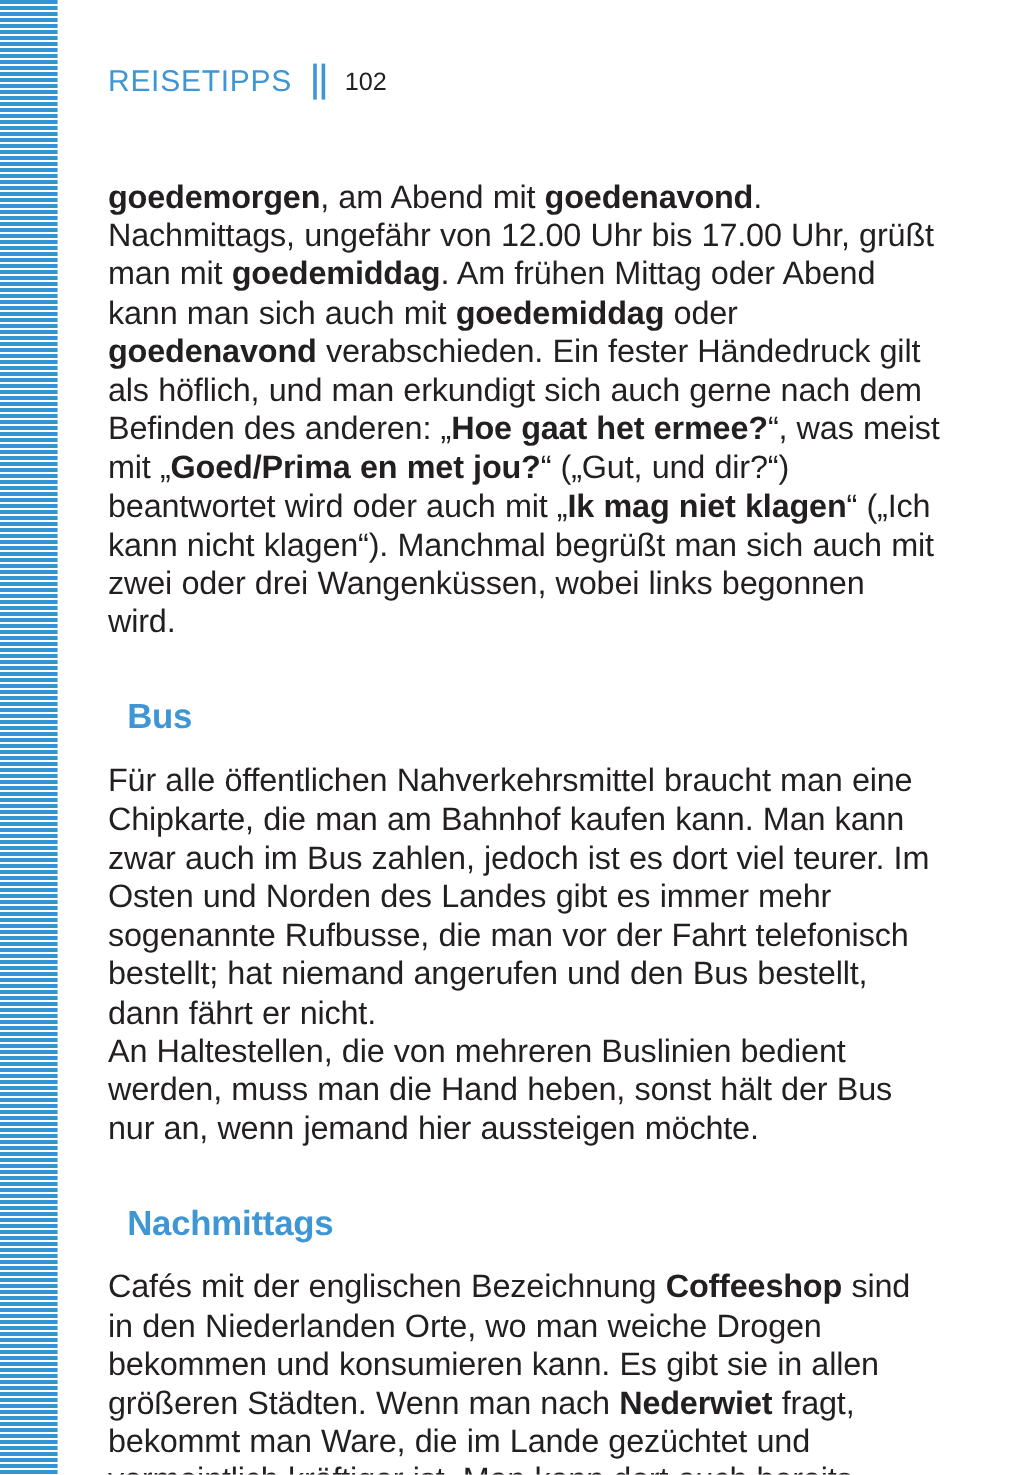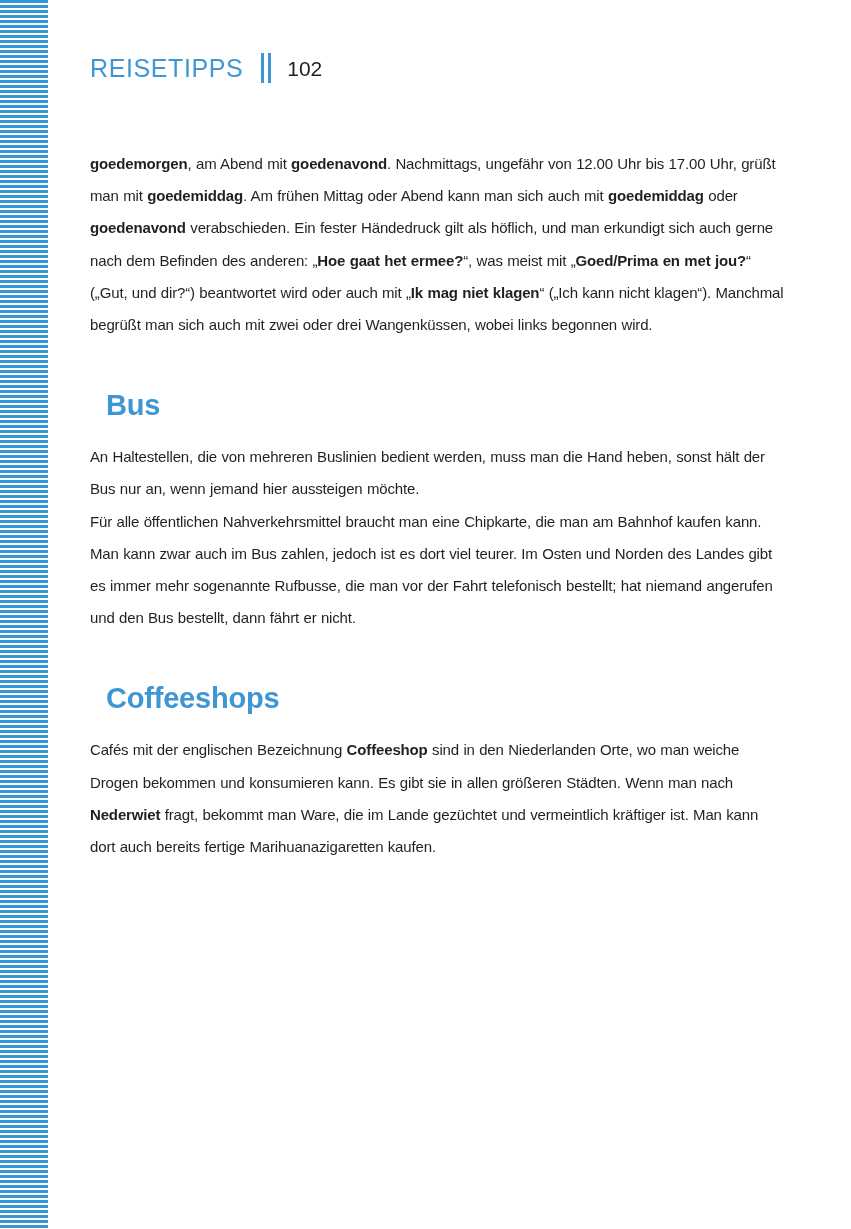--- a/index.html
+++ b/index.html
@@ -83,21 +83,21 @@
   
   .body-area {
     position: absolute;
     left: 0;
     top: 148px;
     width: 694px;
   }
   p.para {
     margin: 0;
     color: #231f20;
-    font-size: 15px;
+    font-size: 27px;
     line-height: 32.2px;
     font-family: "Liberation Sans", sans-serif;
     font-stretch: condensed;
     text-align: left;
     letter-spacing: -0.15px;
     word-spacing: 0.4px;
   }
   p.para b { font-weight: 700; }
 
   h2.section {
@@ -128,22 +128,22 @@
           <i></i>
         </span>
       <span class="runhead-page">102</span>
     </div>
 
     <div class="body-area">
         <p class="para"><b>goedemorgen</b><span>, am Abend mit </span><b>goedenavond</b><span>. Nachmittags, ungefähr von 12.00 Uhr bis 17.00 Uhr, grüßt man mit </span><b>goedemiddag</b><span>. Am frühen Mittag oder Abend kann man sich auch mit </span><b>goedemiddag</b><span> oder </span><b>goedenavond</b><span> verabschieden. Ein fester Händedruck gilt als höflich, und man erkundigt sich auch gerne nach dem Befinden des anderen: „</span><b>Hoe gaat het ermee?</b><span>“, was meist mit „</span><b>Goed/Prima en met jou?</b><span>“ („Gut, und dir?“) beantwortet wird oder auch mit „</span><b>Ik mag niet klagen</b><span>“ („Ich kann nicht klagen“). Manchmal begrüßt man sich auch mit zwei oder drei Wangenküssen, wobei links begonnen wird.</span></p>
         <div class="gap-before-heading"></div>
         <h2 class="section">Bus</h2>
         <div class="gap-heading-body"></div>
+        <p class="para"><span>Für alle öffentlichen Nahverkehrsmittel braucht man eine Chipkarte, die man am Bahnhof kaufen kann. Man kann zwar auch im Bus zahlen, jedoch ist es dort viel teurer. Im Osten und Norden des Landes gibt es immer mehr sogenannte Rufbusse, die man vor der Fahrt telefonisch bestellt; hat niemand angerufen und den Bus bestellt, dann fährt er nicht.</span></p>
         <p class="para"><span>An Haltestellen, die von mehreren Buslinien bedient werden, muss man die Hand heben, sonst hält der Bus nur an, wenn jemand hier aussteigen möchte.</span></p>
-        <p class="para"><span>Für alle öffentlichen Nahverkehrsmittel braucht man eine Chipkarte, die man am Bahnhof kaufen kann. Man kann zwar auch im Bus zahlen, jedoch ist es dort viel teurer. Im Osten und Norden des Landes gibt es immer mehr sogenannte Rufbusse, die man vor der Fahrt telefonisch bestellt; hat niemand angerufen und den Bus bestellt, dann fährt er nicht.</span></p>
         <div class="gap-before-heading"></div>
-        <h2 class="section">Coffeeshops</h2>
+        <h2 class="section">Nachmittags</h2>
         <div class="gap-heading-body"></div>
         <p class="para"><span>Cafés mit der englischen Bezeichnung </span><b>Coffeeshop</b><span> sind in den Niederlanden Orte, wo man weiche Drogen bekommen und konsumieren kann. Es gibt sie in allen größeren Städten. Wenn man nach </span><b>Nederwiet</b><span> fragt, bekommt man Ware, die im Lande gezüchtet und vermeintlich kräftiger ist. Man kann dort auch bereits fertige Marihuanazigaretten kaufen.</span></p>
       </div>
 
   </div>
 </div>
 
 </body></html>

